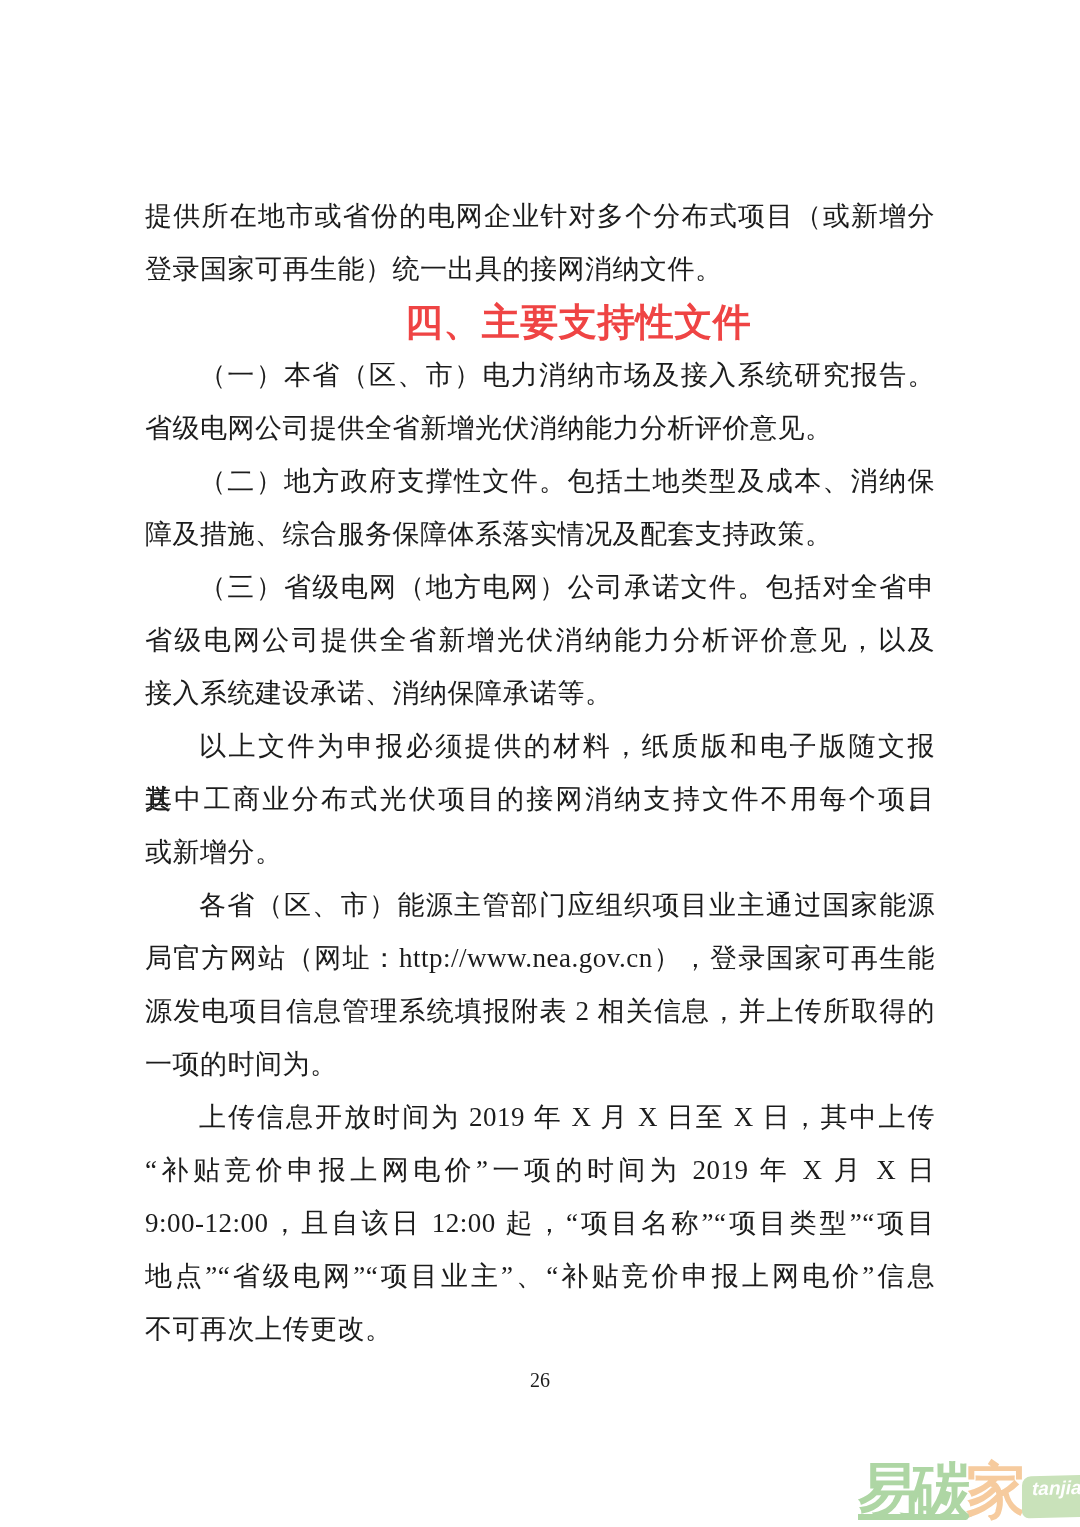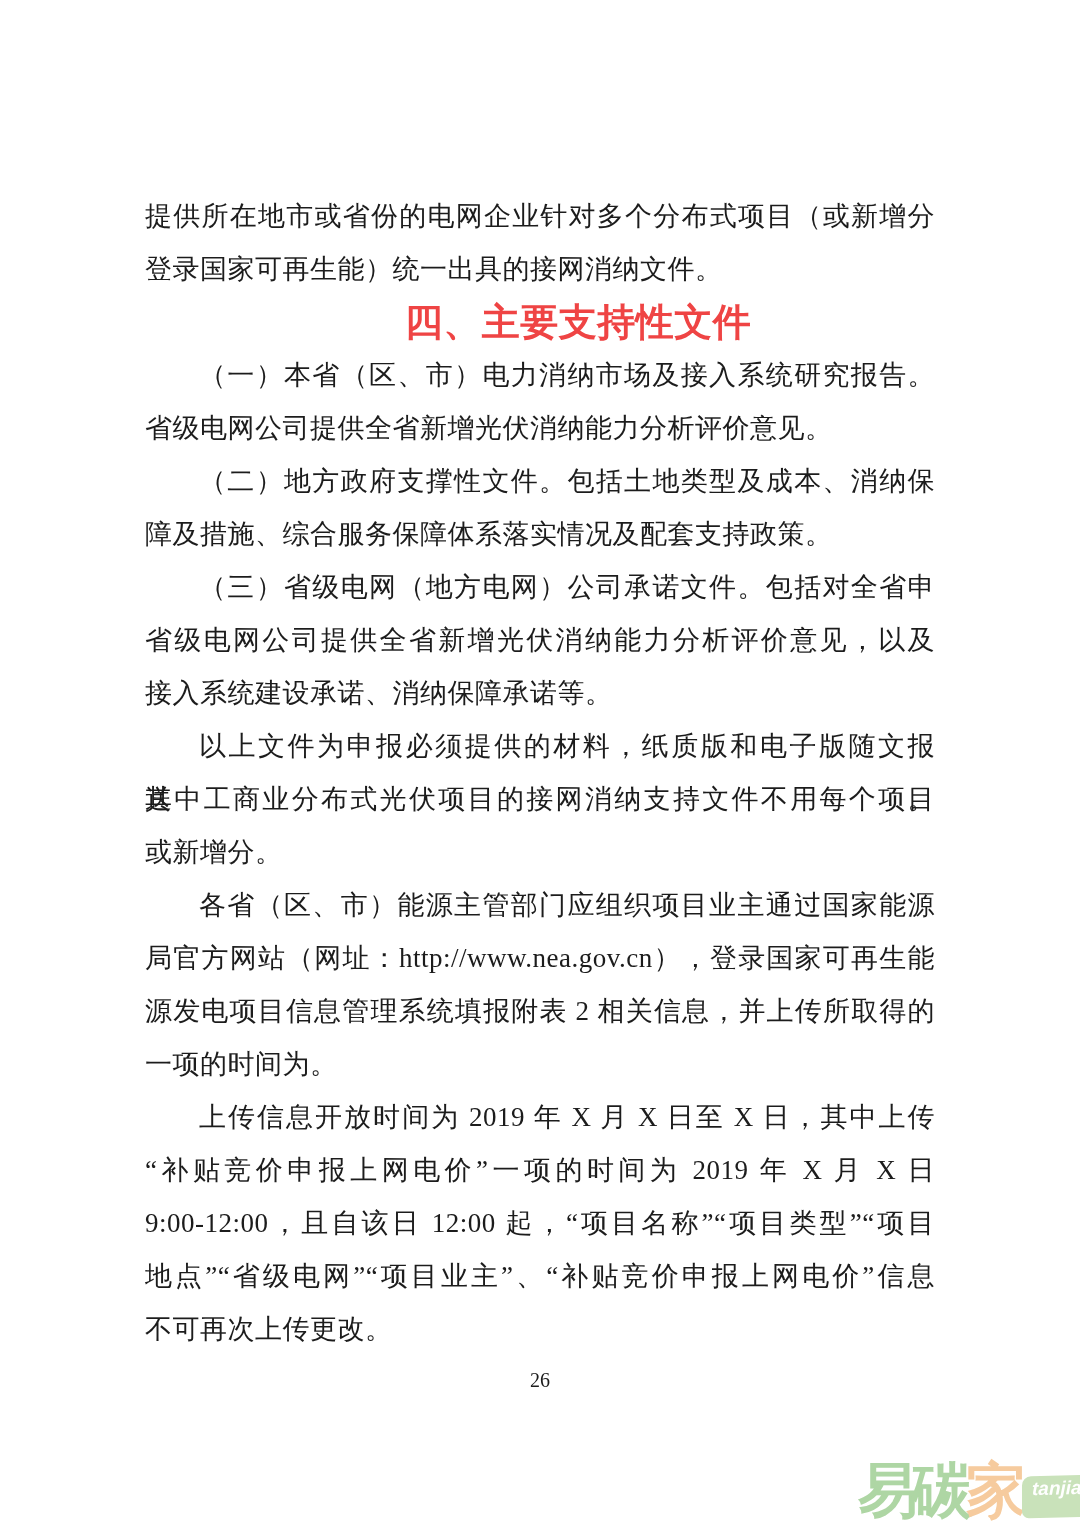--- a/index.html
+++ b/index.html
@@ -118,21 +118,21 @@
       <div class="line body indent fill">上传信息开放时间为 2019 年 X 月 X 日至 X 日，其中上传</div>
       <div class="line body fill">“补贴竞价申报上网电价”一项的时间为 2019 年 X 月 X 日</div>
       <div class="line body fill">9:00-12:00，且自该日 12:00 起，“项目名称”“项目类型”“项目</div>
       <div class="line body fill">地点”“省级电网”“项目业主”、“补贴竞价申报上网电价”信息</div>
       <div class="line body">不可再次上传更改。</div>
     </div>
 
   <div class="page-number">26</div>
 
   <div class="watermark">
-    <span class="wm-green" style="color: rgb(174, 214, 164);">易碳</span>
+    <span class="wm-green" style="color: rgb(174, 214, 164); text-decoration: underline;">易碳</span>
     <span class="wm-orange" style="color: rgb(246, 203, 158);">家</span>
     <span class="wm-badge" style="background: rgb(201, 226, 186); color: rgb(255, 255, 255);">
       <span class="l1" style="display: block;">tanjiaoyi</span>
       <span class="l2" style="display: block;">.com</span>
     </span>
   </div>
 
 </div>
 
 </body></html>

